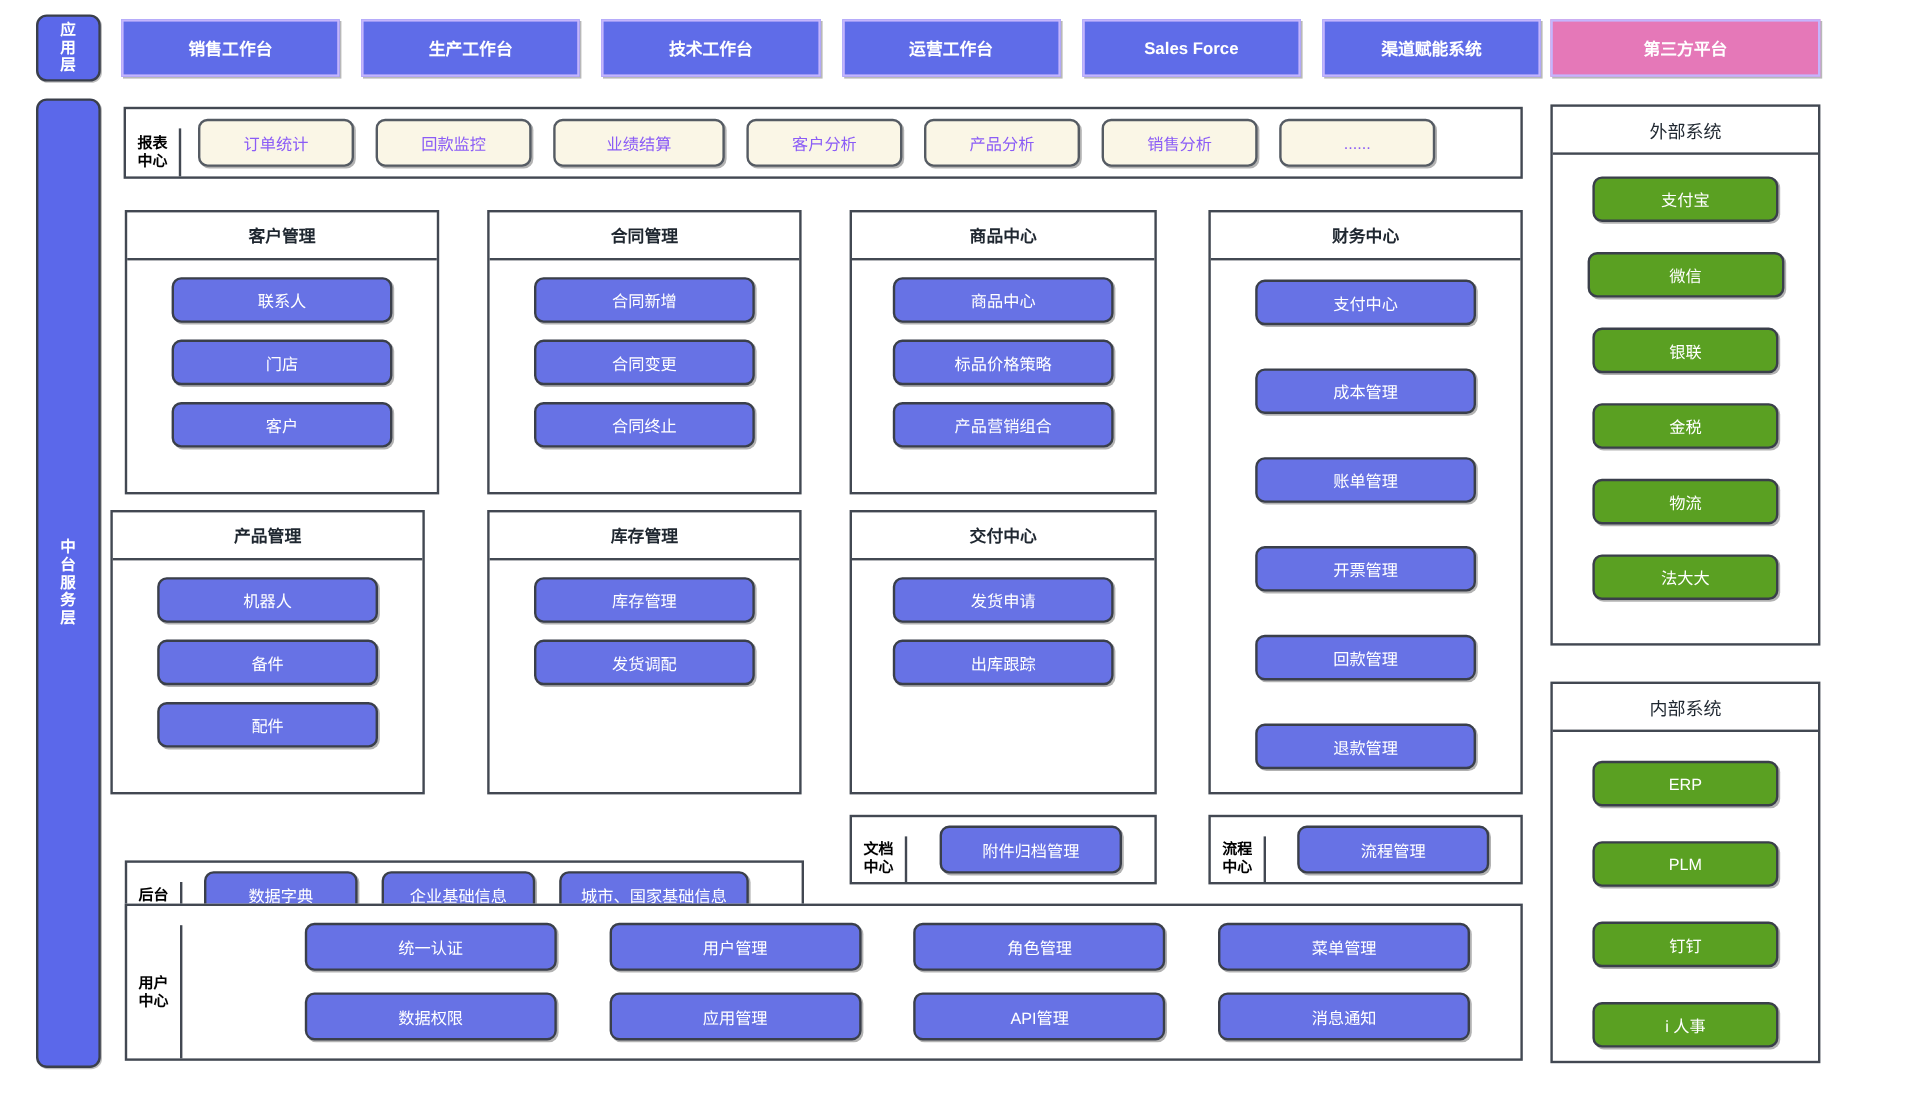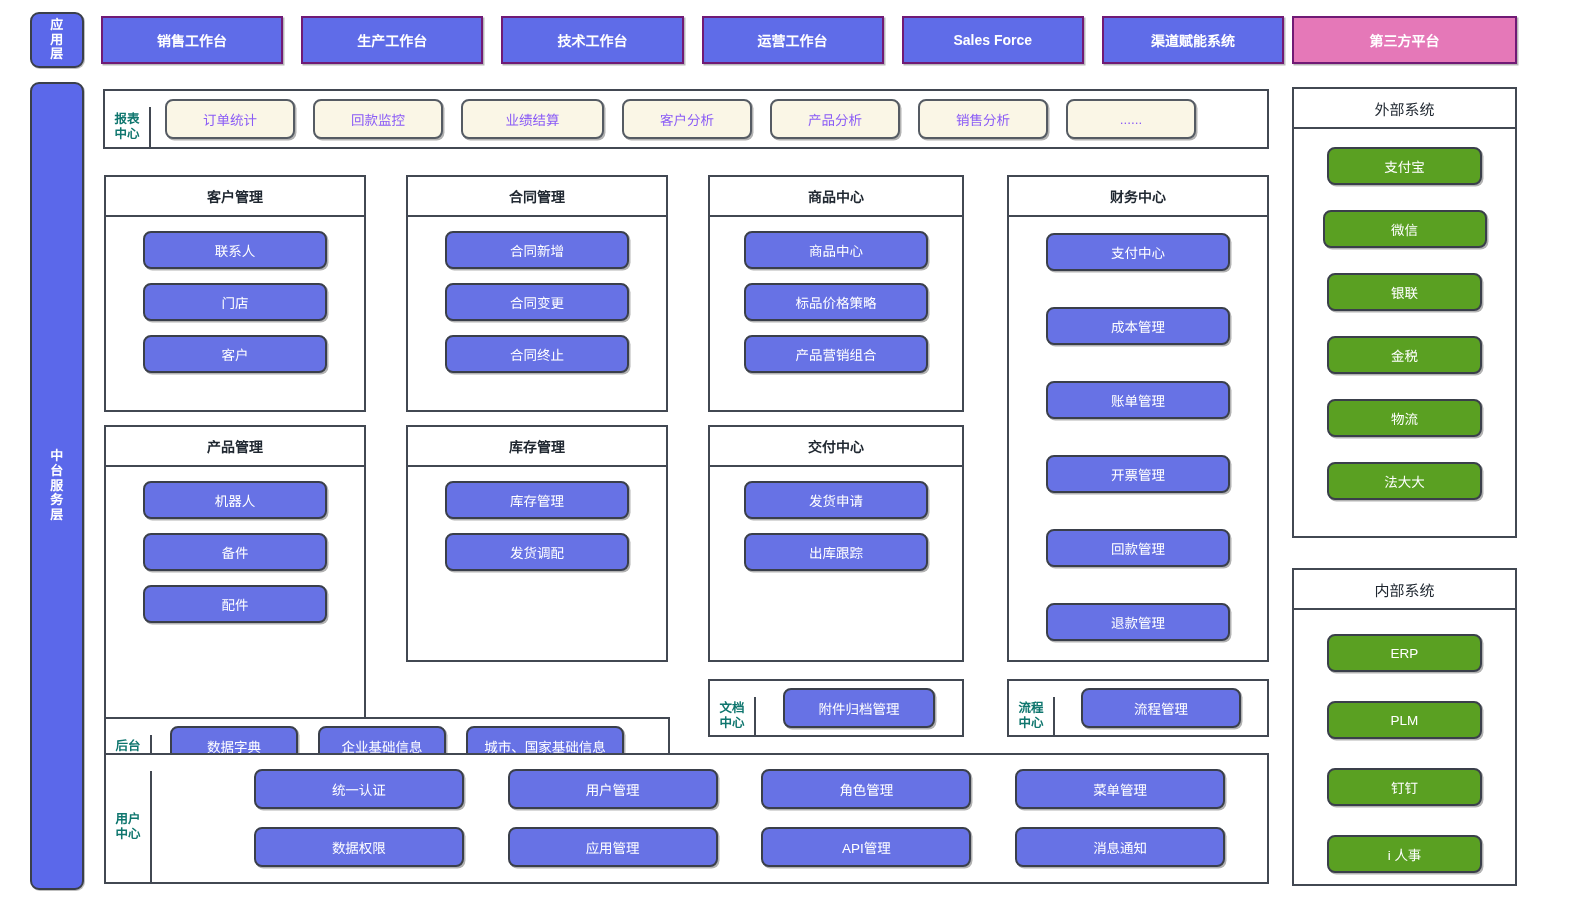--- a/index.html
+++ b/index.html
@@ -27,21 +27,21 @@
     text-align:center;
     box-shadow:1px 1px 0 rgba(0,0,0,.25);
     letter-spacing:.5px;
   }
   .layer-tab span{display:block;}
 
   .top-btn{
     flex:1 1 0;
     height:44px;
     background:#5f6ce8;
-    border:2px solid #701a75;
+    border:2px solid #c4b5fd;
     color:#fff;
     font-weight:bold;
     font-size:14px;
     display:flex;align-items:center;justify-content:center;
     box-shadow:1.5px 1.5px 0 rgba(0,0,0,.28);
   }
   .top-btn.pink{background:#e578b8;}
 
   .top-row{
     position:absolute;
@@ -103,21 +103,21 @@
     display:flex;
     align-items:stretch;
   }
   .strip-label{
     width:44px;
     flex:0 0 44px;
     border-right:2px solid #424852;
     display:flex;align-items:center;justify-content:center;
     font-weight:bold;font-size:12.5px;line-height:1.2;
     text-align:right;
-    color:#0f766e;
+    color:#000000;
     margin-top:16px;
   }
   .strip-items{
     flex:1 1 auto;
     display:flex;align-items:center;
     padding:0 12px;
     gap:18px;
   }
 
   
@@ -264,21 +264,21 @@
         </div>
       <div class="chip">
           <span>回款管理</span>
         </div>
       <div class="chip">
           <span>退款管理</span>
         </div>
     </div>
   </div>
 
-  <div class="panel" style="left:104px;top:425px;width:262px;height:302px;">
+  <div class="panel" style="left:92px;top:425px;width:262px;height:237px;">
     <div class="panel-title">产品管理</div>
     <div class="panel-body">
       <div class="chip">
           <span>机器人</span>
         </div>
       <div class="chip">
           <span>备件</span>
         </div>
       <div class="chip">
           <span>配件</span>

